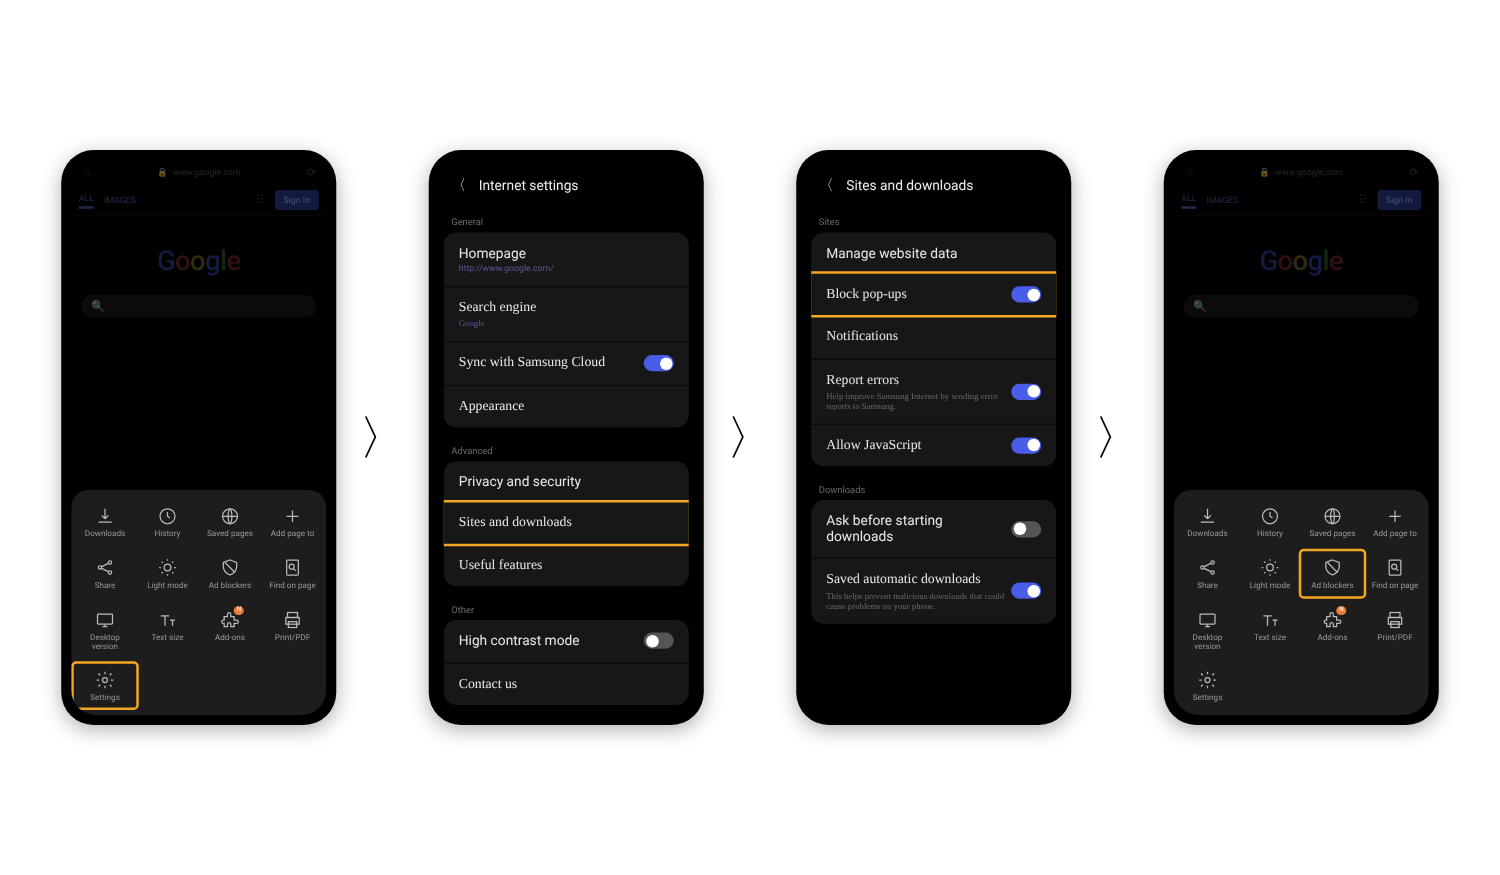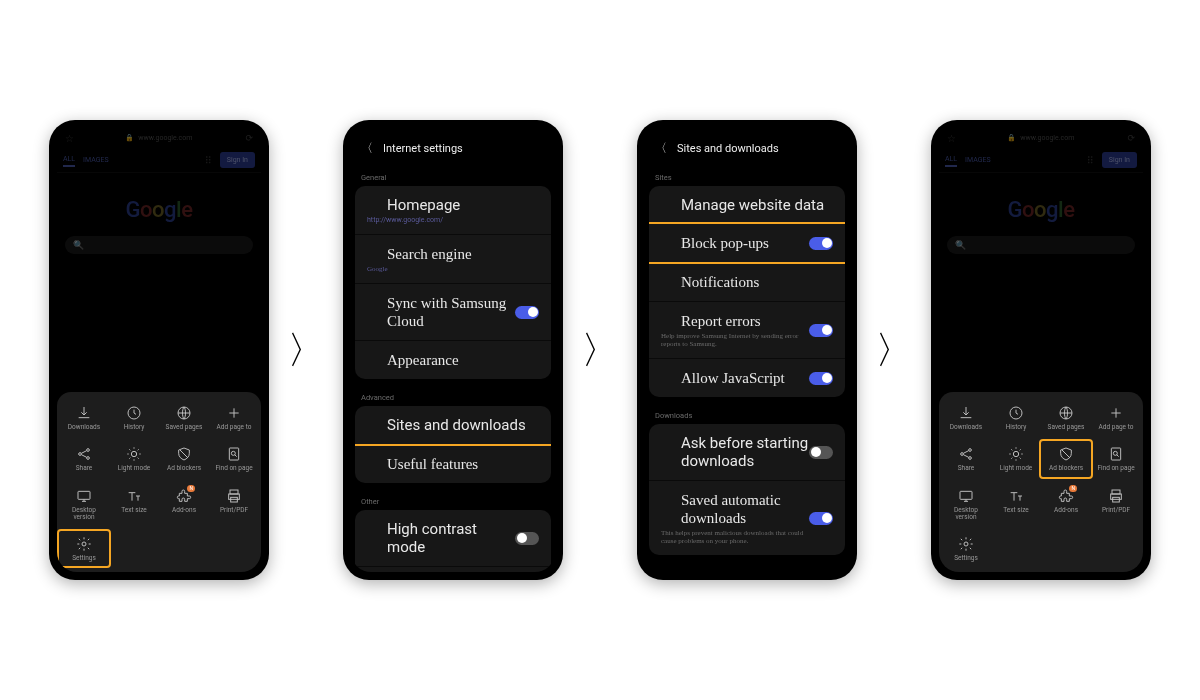--- a/index.html
+++ b/index.html
@@ -178,21 +178,21 @@
   }
   .row {
     padding: 10px 12px;
     display: flex;
     align-items: center;
     justify-content: space-between;
     position: relative;
   }
   .row + .row { border-top: 1px solid #0a0a0a; font-family: Liberation Serif, serif; }
   .row .row-text { flex: 1; }
-  .row .row-title { font-size: 15px; color: #e8e8e8; line-height: 1.2; margin-left: 20px; }
+  .row .row-title { font-size: 11px; color: #e8e8e8; line-height: 1.2; }
   .row .row-sub { font-size: 7px; color: #5a5a9a; margin-top: 2px; }
   .row .row-sub.gray { color: #6a6a6a; }
   .toggle {
     width: 24px;
     height: 13px;
     border-radius: 7px;
     position: relative;
     flex-shrink: 0;
   }
   .toggle.on { background: #4a5de8; }
@@ -394,20 +394,25 @@
         <div class="toggle on"></div>
       </div>
       <div class="row">
         <div class="row-text">
             <div class="row-title">Appearance</div>
           </div>
       </div>
     </div>
     <div class="section-label">Advanced</div>
     <div class="card">
+      <div class="row">
+        <div class="row-text">
+            <div class="row-title">Privacy and security</div>
+          </div>
+      </div>
       <div class="row highlight-row">
         <div class="row-text">
             <div class="row-title">Sites and downloads</div>
           </div>
       </div>
       <div class="row">
         <div class="row-text">
             <div class="row-title">Useful features</div>
           </div>
       </div>

